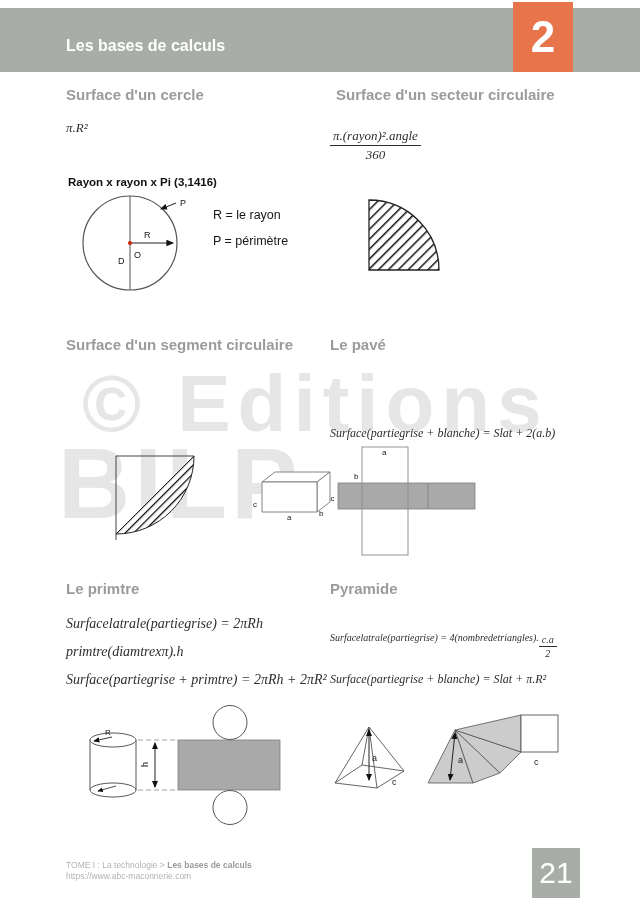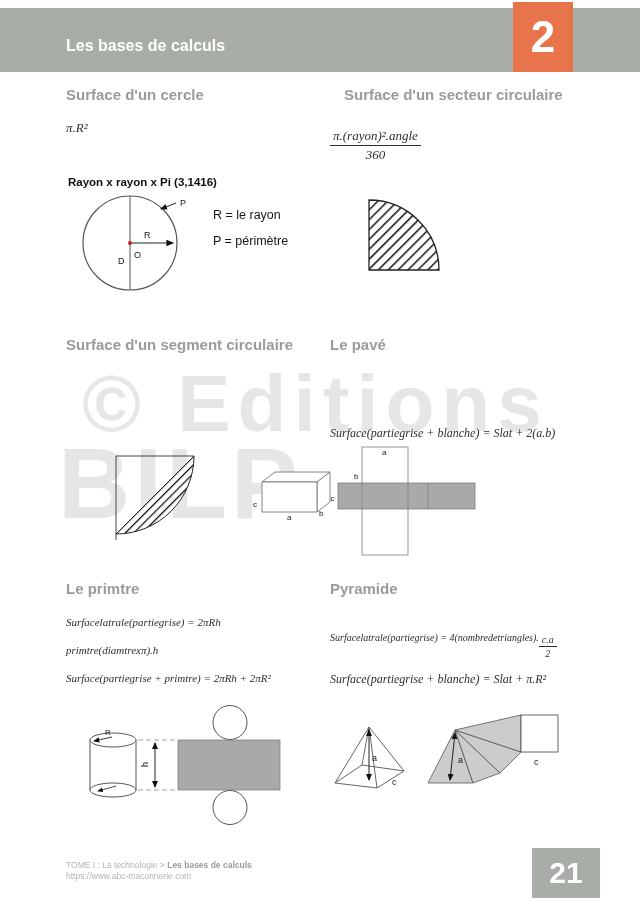--- a/index.html
+++ b/index.html
@@ -15,55 +15,55 @@
   .chapter-box span{color:#ffffff;font-size:44px;font-weight:bold;line-height:1;}
 
   
   .wm{color:#e6e6e6;font-weight:bold;z-index:0;white-space:nowrap;}
   .wm1{top:358px;left:70px;font-size:80px;letter-spacing:7px;margin-left:12px;}
   .wm2{top:426px;left:58px;font-size:100px;letter-spacing:4px;}
 
   .z1{z-index:1;}
   .h2{font-weight:bold;font-size:15px;color:#9b9b9b;white-space:nowrap;}
   .formula{font-family:"Liberation Serif","DejaVu Serif",serif;font-style:italic;
-           color:#2d2d2d;font-size:11px;white-space:nowrap;}
+           color:#2d2d2d;font-size:14px;white-space:nowrap;}
   .fsm{font-size:12px;}
   .fxs{font-size:10px;}
 
   .frac{display:inline-block;text-align:center;vertical-align:middle;}
   .frac .num{display:block;border-bottom:1px solid #2d2d2d;padding:0 3px 1px 3px;margin-top:16px;}
   .frac .den{display:block;padding-top:1px;}
 
   .note{font-weight:bold;font-size:11.5px;color:#111111;}
   .legend{font-size:12.5px;color:#161616;line-height:26px;}
 
   .footer-line{font-size:8.5px;color:#b3b3b3;line-height:11px;white-space:nowrap;}
   .footer-line b{color:#9a9a9a;}
-  .page-box{top:848px;left:532px;width:68px;height:50px;background:#a9ada7;
-            display:flex;align-items:center;justify-content:center;font-weight:bold;}
+  .page-box{top:848px;left:532px;width:48px;height:50px;background:#a9ada7;
+            display:flex;align-items:center;justify-content:center;}
   .page-box span{color:#ffffff;font-size:30px;line-height:1;}
 
   svg text{font-family:"Liberation Sans",sans-serif;fill:#161616;}
 </style>
 </head>
 <body>
 
 <div id="page">
 
   <div class="abs wm wm1">© Editions</div>
   <div class="abs wm wm2">BILP</div>
 
   <div class="abs band"></div>
   <div class="abs band-title">Les bases de calculs</div>
   <div class="abs chapter-box">
     <span>2</span>
   </div>
 
   <div class="abs z1 h2" style="top:86px;left:66px;">Surface d'un cercle</div>
-  <div class="abs z1 h2" style="top:86px;left:344px;">Surface d'un secteur circulaire</div>
+  <div class="abs z1 h2" style="top:86px;left:336px;">Surface d'un secteur circulaire</div>
 
   <div class="abs z1 formula" style="top:120px;left:66px;font-size:13px;">π.R²</div>
 
   <div class="abs z1 formula" style="top:112px;left:330px;font-size:13px;">
     <span class="frac">
       <span class="num">π.(rayon)².angle</span>
       <span class="den">360</span>
     </span>
   </div>
 

